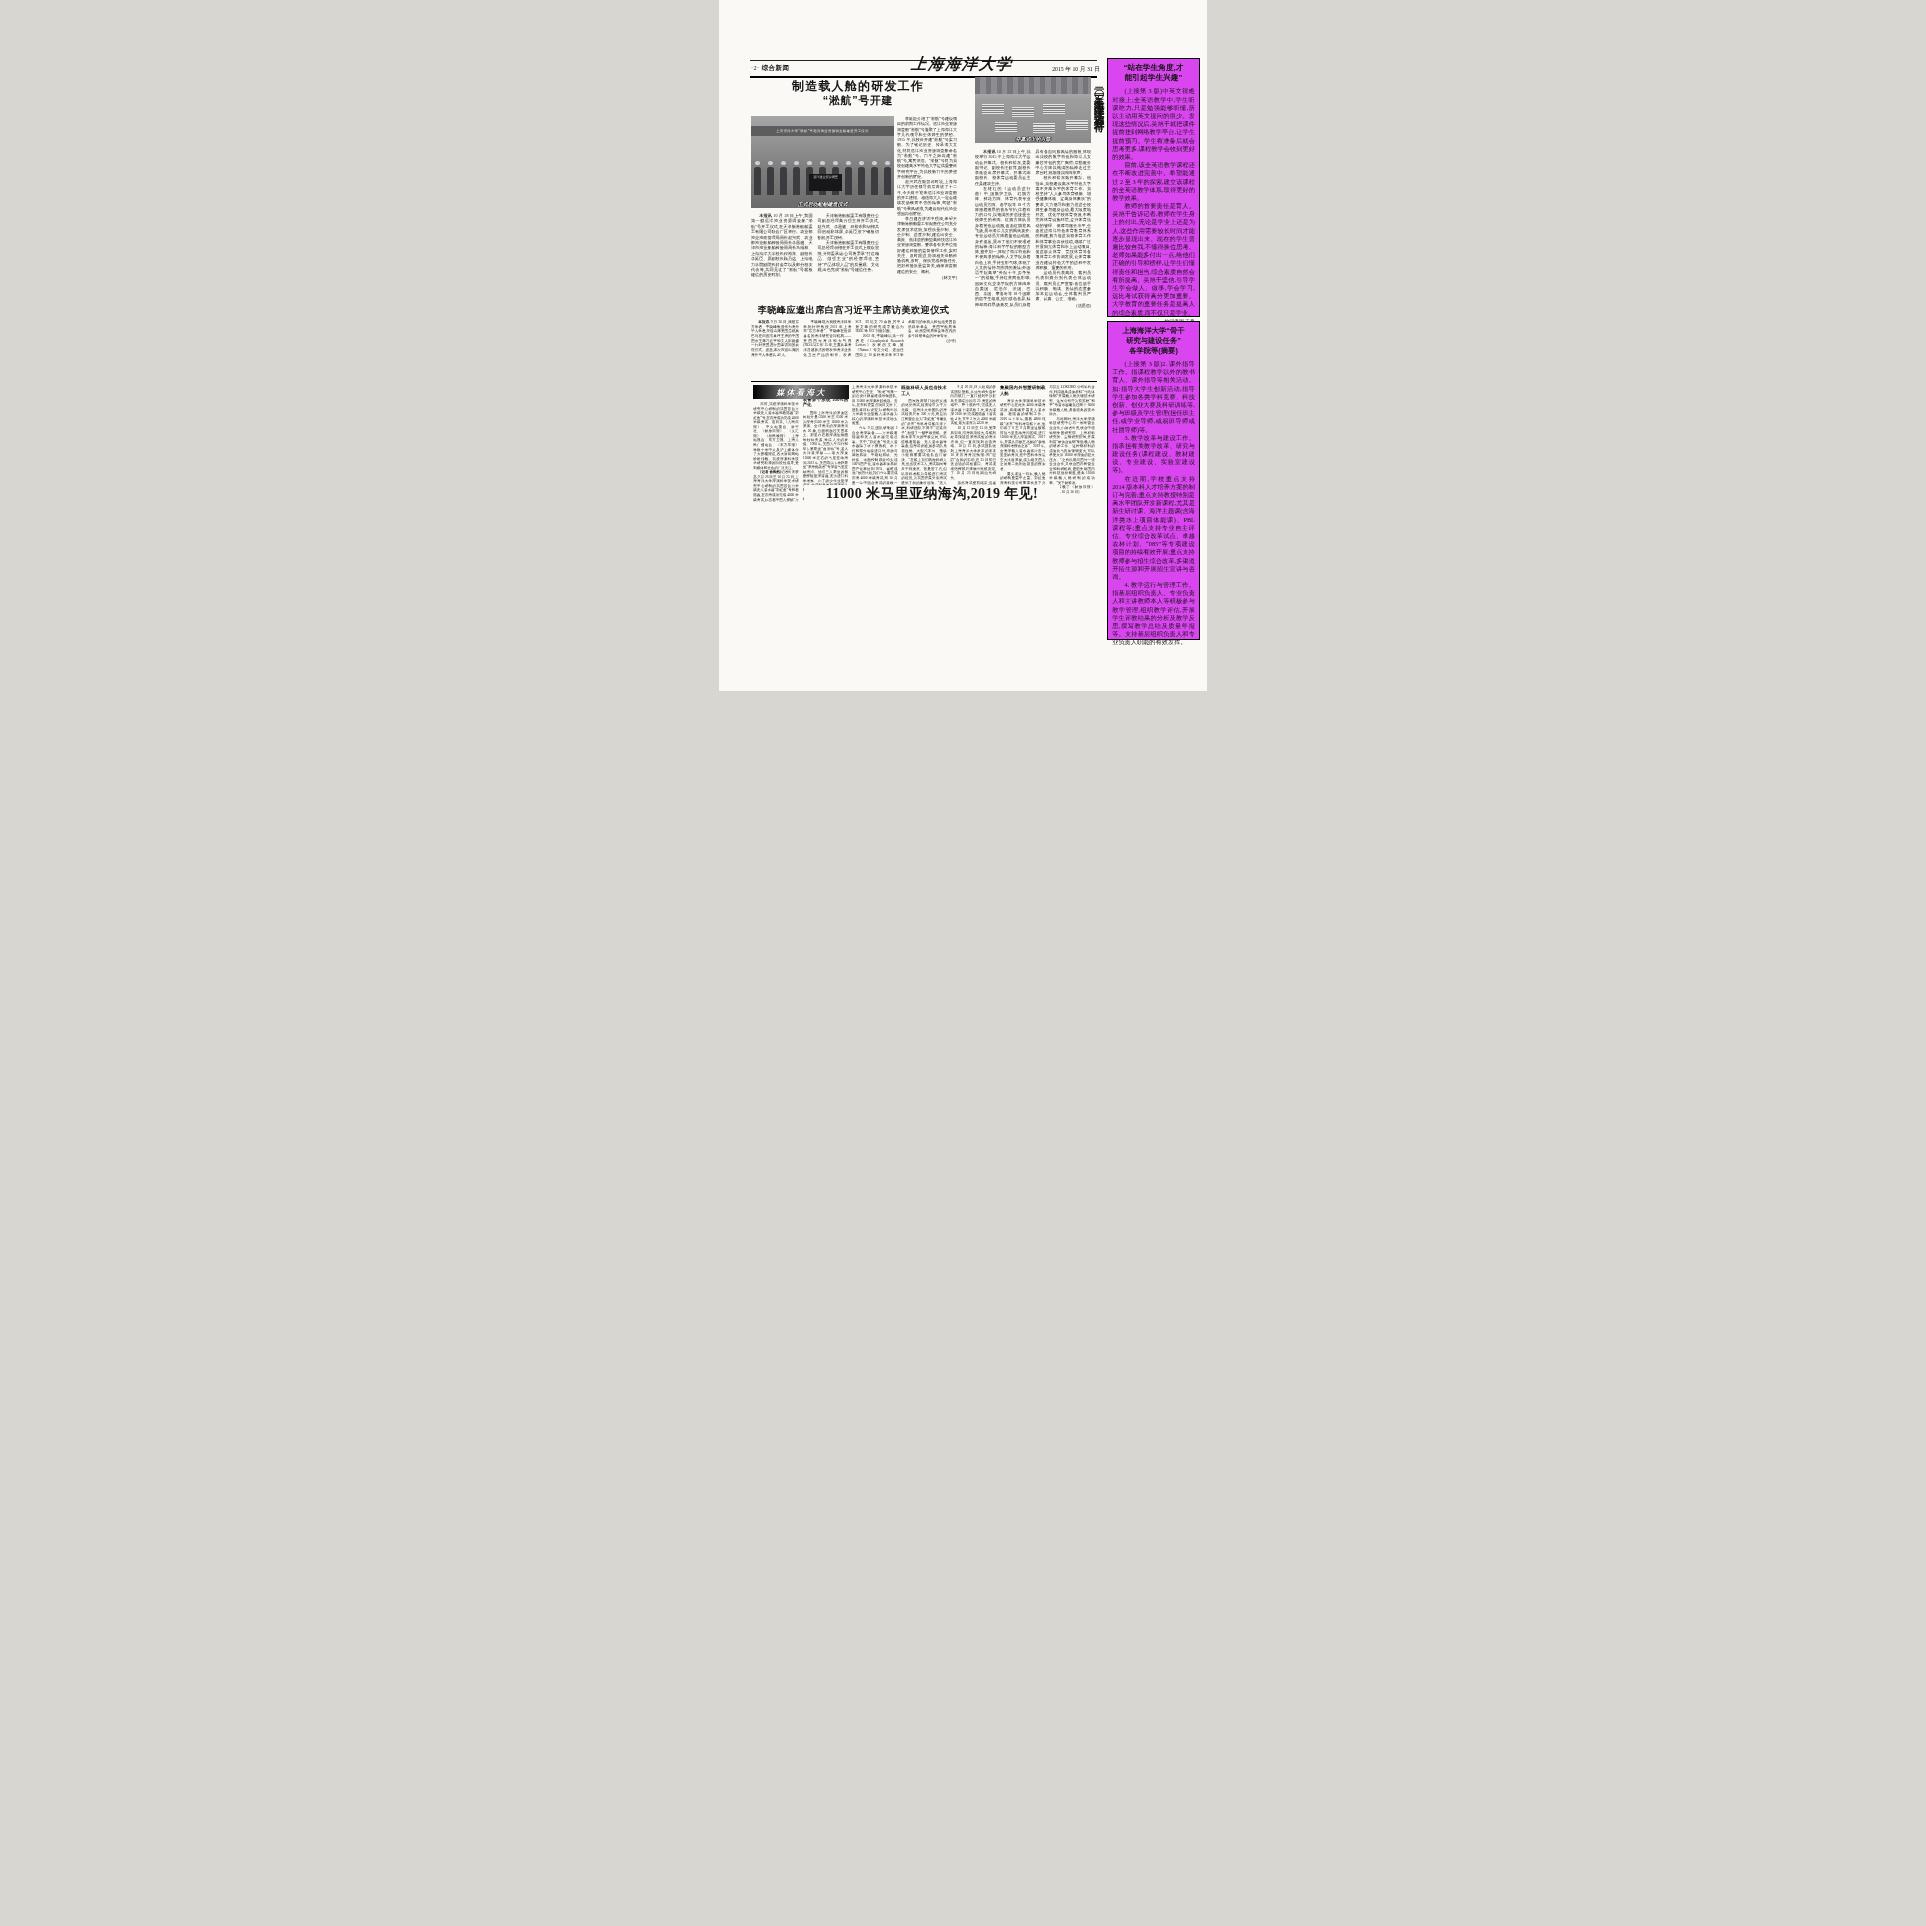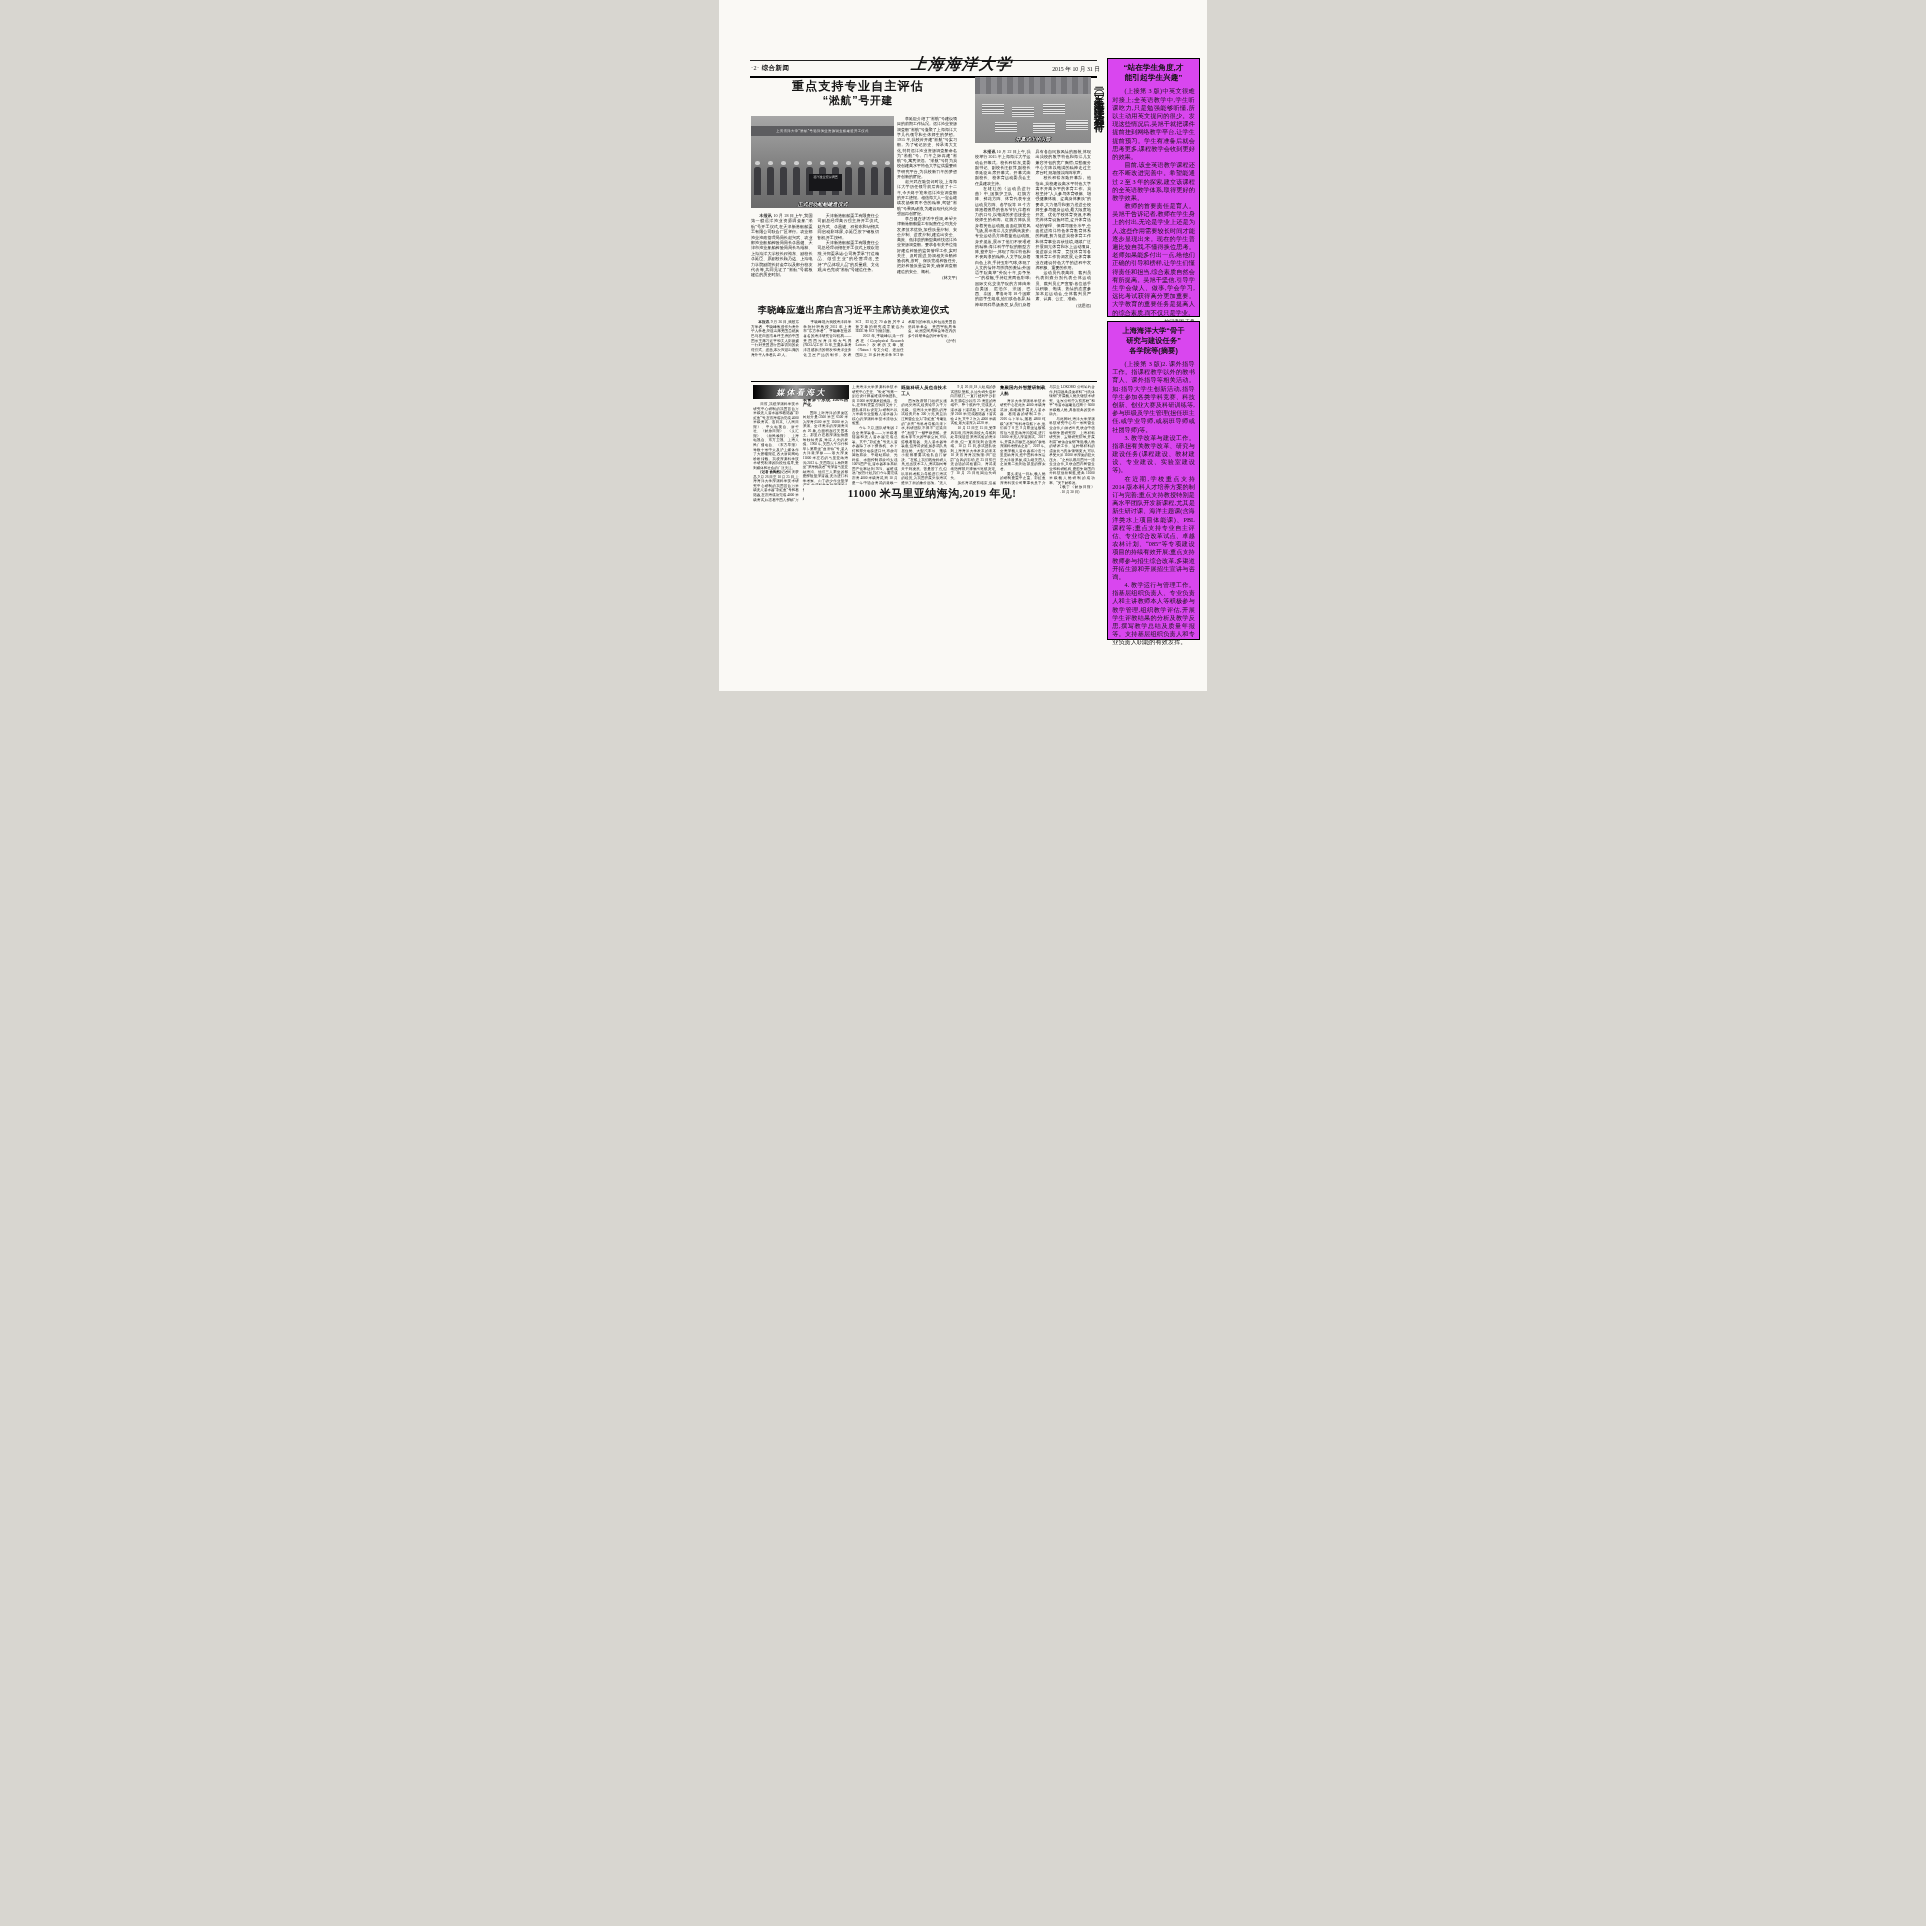--- a/index.html
+++ b/index.html
@@ -73,39 +73,39 @@
   .media-flow p{line-height:1.3;}
   .badge-spacer{height:17px;}
   .badge{position:absolute;left:2.3px;top:3.1px;width:96px;height:14px;z-index:3;
          background:linear-gradient(90deg,#000 ,#9a9a9a 45%,#111);display:flex;align-items:center;justify-content:center;}
   .badge span{color:#fff;font-weight:bold;font-style:italic;font-size:8px;letter-spacing:1.9px;
               text-shadow:0 0 1.2px #000;}
   .subhead{font-family:"Liberation Sans","DejaVu Sans",sans-serif;font-weight:bold;font-size:4.4px;
            text-align:center;text-indent:0 !important;margin:2.7px 0 !important;break-inside:avoid;line-height:1.25 !important;}
   .bigband{position:absolute;left:53px;top:103px;width:256px;height:17.7px;z-index:2;background:#faf9f5;
            display:flex;align-items:center;justify-content:center;
-           font-weight:bold;font-size:11px;letter-spacing:0.4px;white-space:nowrap;
+           font-weight:bold;font-size:14px;letter-spacing:0.4px;white-space:nowrap;
            font-family:"Liberation Serif","DejaVu Serif",serif;}
   .media-src{text-align:left;font-size:3.5px;margin-top:1.5px;}
 </style>
 </head>
 <body>
 
 <div class="page">
 
   <div class="hdr-thin"></div>
   <div class="edition">
     <span>·2·</span><b>综合新闻</b>
   </div>
   <div class="masthead">上海海洋大学</div>
   <div class="pubdate">2015 年 10 月 31 日</div>
   <div class="hdr-bar"></div>
 
   <div class="headline1">
-    <div class="l1">重点支持专业自主评估</div>
+    <div class="l1">制造载人舱的研发工作</div>
     <div class="l2">“淞航”号开建</div>
   </div>
 
   <div class="photo photo1">
     <div class="banner">上海海洋大学“淞航”号远洋渔业资源调查船建造开工仪式</div>
     <div class="crowd">
       <div class="person"></div>
         <div class="person"></div>
         <div class="person"></div>
         <div class="person"></div>

